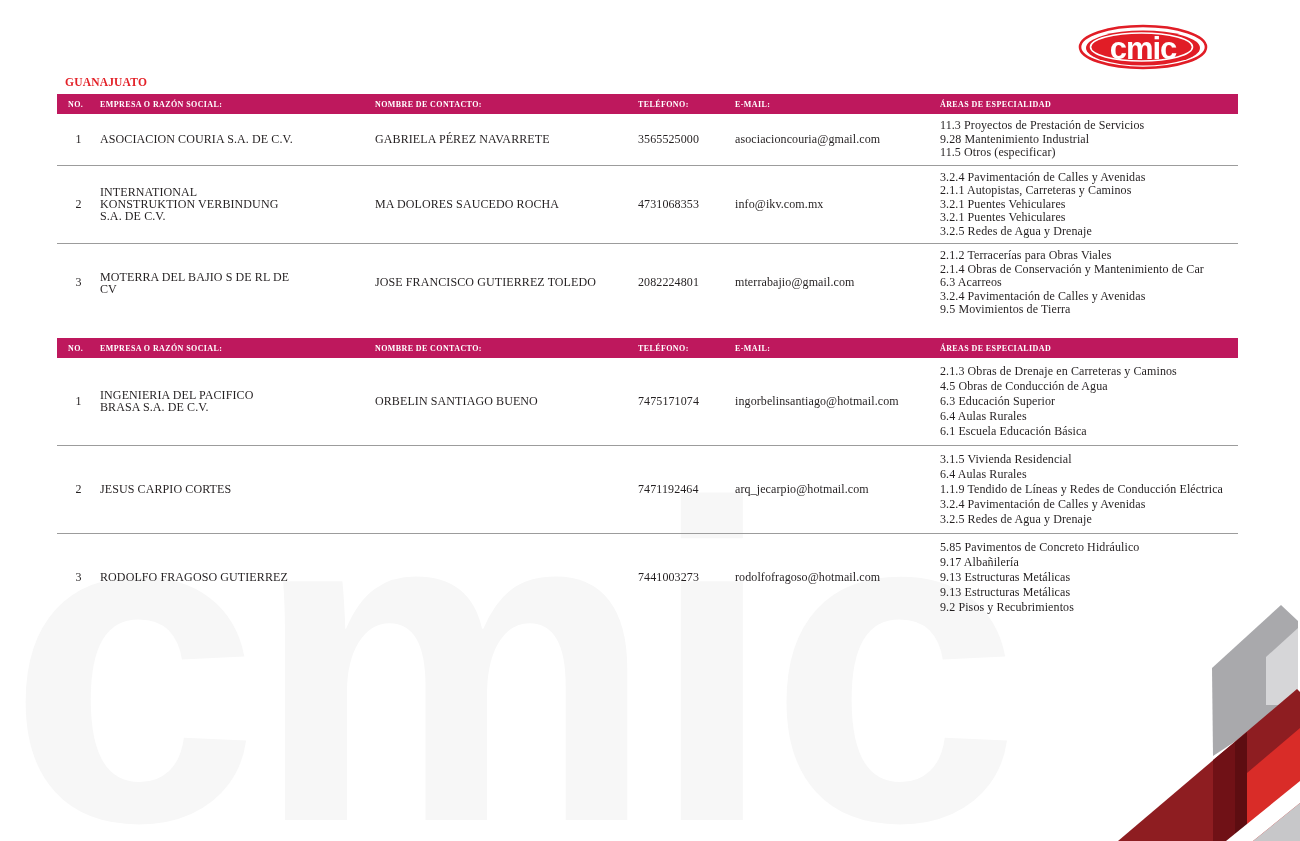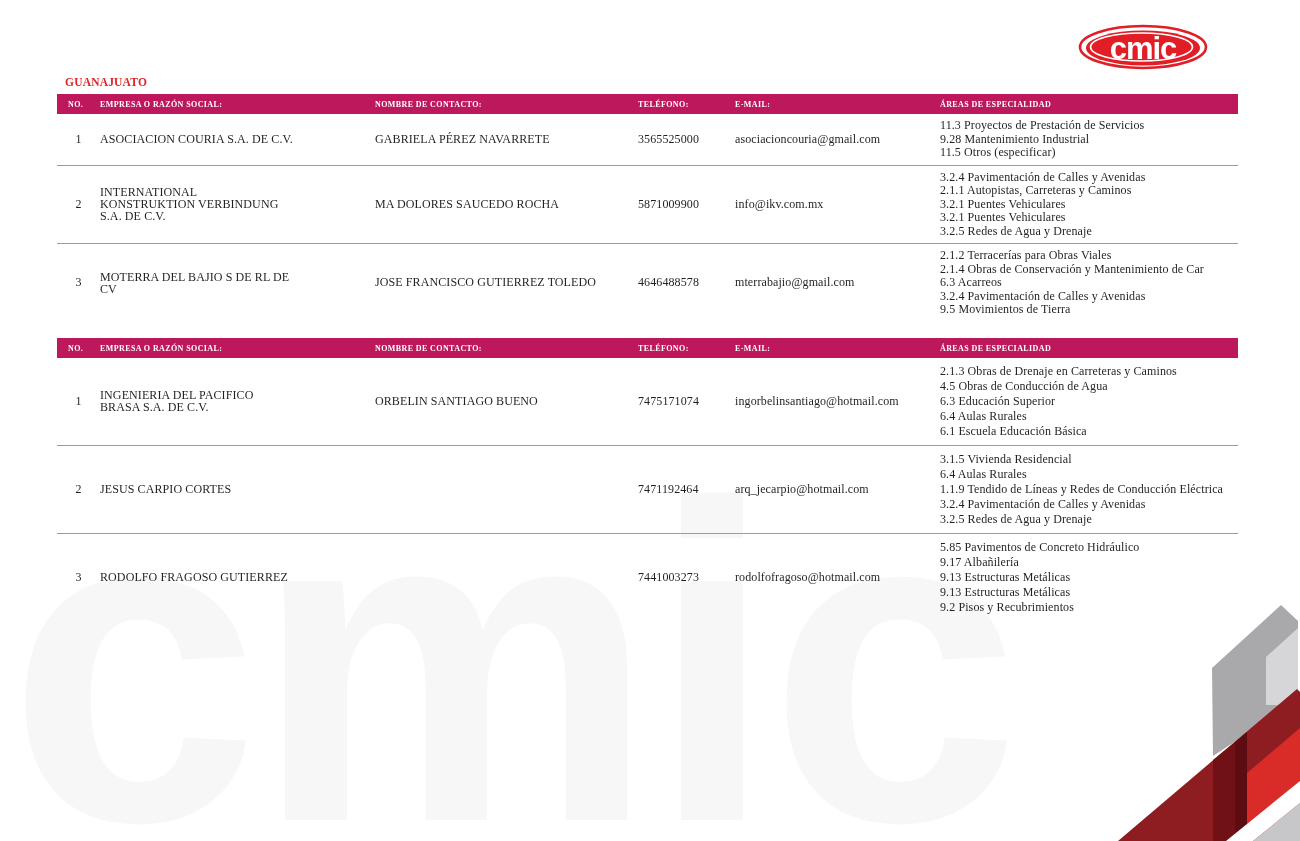--- a/index.html
+++ b/index.html
@@ -108,36 +108,36 @@
               <div>11.3 Proyectos de Prestación de Servicios</div>
               <div>9.28 Mantenimiento Industrial</div>
               <div>11.5 Otros (especificar)</div>
             </div>
       </div>
 
       <div class="grid-row data-row">
         <div class="cell cell-no">2</div>
         <div class="cell cell-empresa">INTERNATIONAL KONSTRUKTION VERBINDUNG S.A. DE C.V.</div>
         <div class="cell cell-contacto">MA DOLORES SAUCEDO ROCHA</div>
-        <div class="cell cell-telefono">5871009900</div>
+        <div class="cell cell-telefono">4731068353</div>
         <div class="cell cell-email">info@ikv.com.mx</div>
         <div class="cell cell-areas">
               <div>3.2.4 Pavimentación de Calles y Avenidas</div>
               <div>2.1.1 Autopistas, Carreteras y Caminos</div>
               <div>3.2.1 Puentes Vehiculares</div>
               <div>3.2.1 Puentes Vehiculares</div>
               <div>3.2.5 Redes de Agua y Drenaje</div>
             </div>
       </div>
 
       <div class="grid-row data-row">
         <div class="cell cell-no">3</div>
         <div class="cell cell-empresa">MOTERRA DEL BAJIO S DE RL DE CV</div>
         <div class="cell cell-contacto">JOSE FRANCISCO GUTIERREZ TOLEDO</div>
-        <div class="cell cell-telefono">4646488578</div>
+        <div class="cell cell-telefono">2082224801</div>
         <div class="cell cell-email">mterrabajio@gmail.com</div>
         <div class="cell cell-areas">
               <div>2.1.2 Terracerías para Obras Viales</div>
               <div>2.1.4 Obras de Conservación y Mantenimiento de Car</div>
               <div>6.3 Acarreos</div>
               <div>3.2.4 Pavimentación de Calles y Avenidas</div>
               <div>9.5 Movimientos de Tierra</div>
             </div>
       </div>
     </div>

